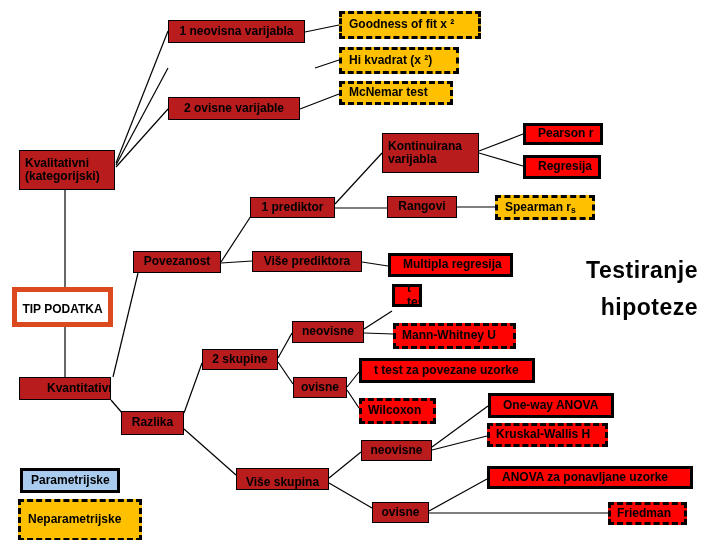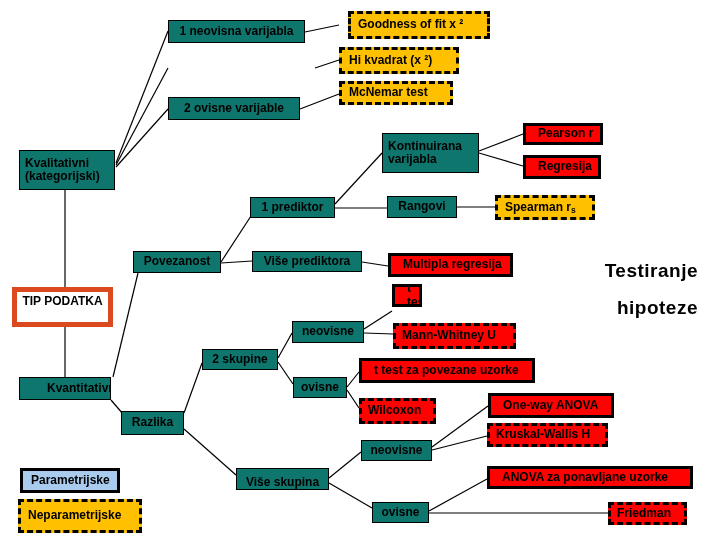--- a/index.html
+++ b/index.html
@@ -3,30 +3,30 @@
 <meta charset="utf-8">
 <style>
   html,body{margin:0;padding:0;background:#fff;}
   .stage{position:relative;width:720px;height:540px;background:#ffffff;overflow:hidden;
          font-family:"Liberation Sans","DejaVu Sans",sans-serif;}
   #edge-layer{position:absolute;left:0;top:0;width:720px;height:540px;z-index:1;}
   .node{position:absolute;box-sizing:border-box;display:flex;align-items:center;justify-content:center;
         font-weight:bold;font-size:12px;line-height:1.12;color:#000;white-space:pre-line;
         text-align:center;z-index:2;overflow:hidden;}
   .node sub{font-size:8.5px;line-height:1;align-self:flex-end;margin-bottom:3px;}
-  .white{background:#0f766e;border:1.5px solid #000;}
+  .white{background:#b91c1c;border:1.5px solid #000;}
   .root{background:#ffffff;border:5px solid #db4a1e;}
   .red-solid{background:#fe0101;border:3px solid #000;justify-content:flex-start;text-align:left;padding-left:12px;}
   .red-dashed{background:#fe0101;border:3px dashed #000;justify-content:flex-start;text-align:center;padding-left:6px;}
   .gold-dashed{background:#ffc000;border:3px dashed #000;justify-content:flex-start;text-align:left;padding-left:7px;}
   .blue-solid{background:#a9cbed;border:3px solid #000;justify-content:flex-start;text-align:left;padding-left:8px;}
   .al{justify-content:flex-start;text-align:left;padding-left:5px;}
-  .vt{align-items:flex-start;padding-top:3px;}
+  .vt{align-items:flex-start;padding-top:11px;}
   .title{position:absolute;top:252px;right:22px;z-index:2;text-align:right;
-         font-size:19px;font-weight:bold;color:#000;line-height:37px;letter-spacing:0.5px;}
+         font-size:23px;font-weight:bold;color:#000;line-height:37px;letter-spacing:0.5px;}
 </style>
 </head>
 <body>
 
 <div class="stage">
   <svg id="edge-layer" viewBox="0 0 720 540" xmlns="http://www.w3.org/2000/svg">
       <line x1="116" y1="163" x2="168" y2="31" stroke="#000000" stroke-width="1.2"></line>
       <line x1="116" y1="165" x2="168" y2="68" stroke="#000000" stroke-width="1.2"></line>
       <line x1="116" y1="167" x2="168" y2="109" stroke="#000000" stroke-width="1.2"></line>
       <line x1="305" y1="32" x2="339" y2="25" stroke="#000000" stroke-width="1.2"></line>
@@ -58,21 +58,21 @@
       <line x1="432" y1="450" x2="487" y2="436" stroke="#000000" stroke-width="1.2"></line>
       <line x1="429" y1="511" x2="487" y2="479" stroke="#000000" stroke-width="1.2"></line>
       <line x1="429" y1="513" x2="608" y2="513" stroke="#000000" stroke-width="1.2"></line>
     </svg>
   <div class="title">
     <div>Testiranje</div>
     <div>hipoteze</div>
   </div>
 <div class="node white" style="left: 168px; top: 20px; width: 137px; height: 23px;"><span>1 neovisna varijabla</span></div>
     <div class="node white" style="left: 168px; top: 97px; width: 132px; height: 23px;"><span>2 ovisne varijable</span></div>
-    <div class="node gold-dashed" style="left: 339px; top: 11px; width: 142px; height: 28px; margin-left: 9px;"><span>Goodness of fit x ²</span></div>
+    <div class="node gold-dashed" style="left: 339px; top: 11px; width: 142px; height: 28px;"><span>Goodness of fit x ²</span></div>
     <div class="node gold-dashed" style="left: 339px; top: 47px; width: 120px; height: 27px;"><span>Hi kvadrat (x ²)</span></div>
     <div class="node gold-dashed" style="left: 339px; top: 81px; width: 114px; height: 24px;"><span>McNemar test</span></div>
     <div class="node white al" style="left: 19px; top: 150px; width: 96px; height: 40px;"><span>Kvalitativni
 (kategorijski)</span></div>
     <div class="node white al" style="left: 382px; top: 133px; width: 97px; height: 40px;"><span>Kontinuirana
 varijabla</span></div>
     <div class="node red-solid" style="left: 523px; top: 123px; width: 80px; height: 22px;"><span>Pearson r</span></div>
     <div class="node red-solid" style="left: 523px; top: 155px; width: 78px; height: 24px;"><span>Regresija</span></div>
     <div class="node white" style="left: 250px; top: 197px; width: 85px; height: 21px;"><span>1 prediktor</span></div>
     <div class="node white" style="left: 387px; top: 196px; width: 70px; height: 22px;"><span>Rangovi</span></div>
@@ -89,16 +89,16 @@
     <div class="node white" style="left: 19px; top: 377px; width: 92px; height: 23px; padding-left: 36px;"><span>Kvantitativni</span></div>
     <div class="node white" style="left: 293px; top: 377px; width: 54px; height: 21px;"><span>ovisne</span></div>
     <div class="node red-dashed" style="left: 359px; top: 398px; width: 77px; height: 26px;"><span>Wilcoxon</span></div>
     <div class="node red-solid" style="left: 488px; top: 393px; width: 126px; height: 25px;"><span>One-way ANOVA</span></div>
     <div class="node white" style="left: 121px; top: 411px; width: 63px; height: 24px;"><span>Razlika</span></div>
     <div class="node red-dashed" style="left: 487px; top: 423px; width: 121px; height: 24px;"><span>Kruskal-Wallis H</span></div>
     <div class="node white" style="left: 361px; top: 440px; width: 71px; height: 21px;"><span>neovisne</span></div>
     <div class="node blue-solid" style="left: 20px; top: 468px; width: 100px; height: 25px;"><span>Parametrijske</span></div>
     <div class="node white" style="left: 236px; top: 468px; width: 93px; height: 22px; align-items: flex-end;"><span>Više skupina</span></div>
     <div class="node red-solid" style="left: 487px; top: 466px; width: 206px; height: 23px;"><span>ANOVA za ponavljane uzorke</span></div>
-    <div class="node gold-dashed" style="left: 18px; top: 499px; width: 124px; height: 34px;"><span>Neparametrijske</span></div>
+    <div class="node gold-dashed" style="left: 18px; top: 499px; width: 124px; height: 42px;"><span>Neparametrijske</span></div>
     <div class="node white" style="left: 372px; top: 502px; width: 57px; height: 21px;"><span>ovisne</span></div>
     <div class="node red-dashed" style="left: 608px; top: 502px; width: 79px; height: 23px;"><span>Friedman</span></div>
   </div>
 
 </body></html>

